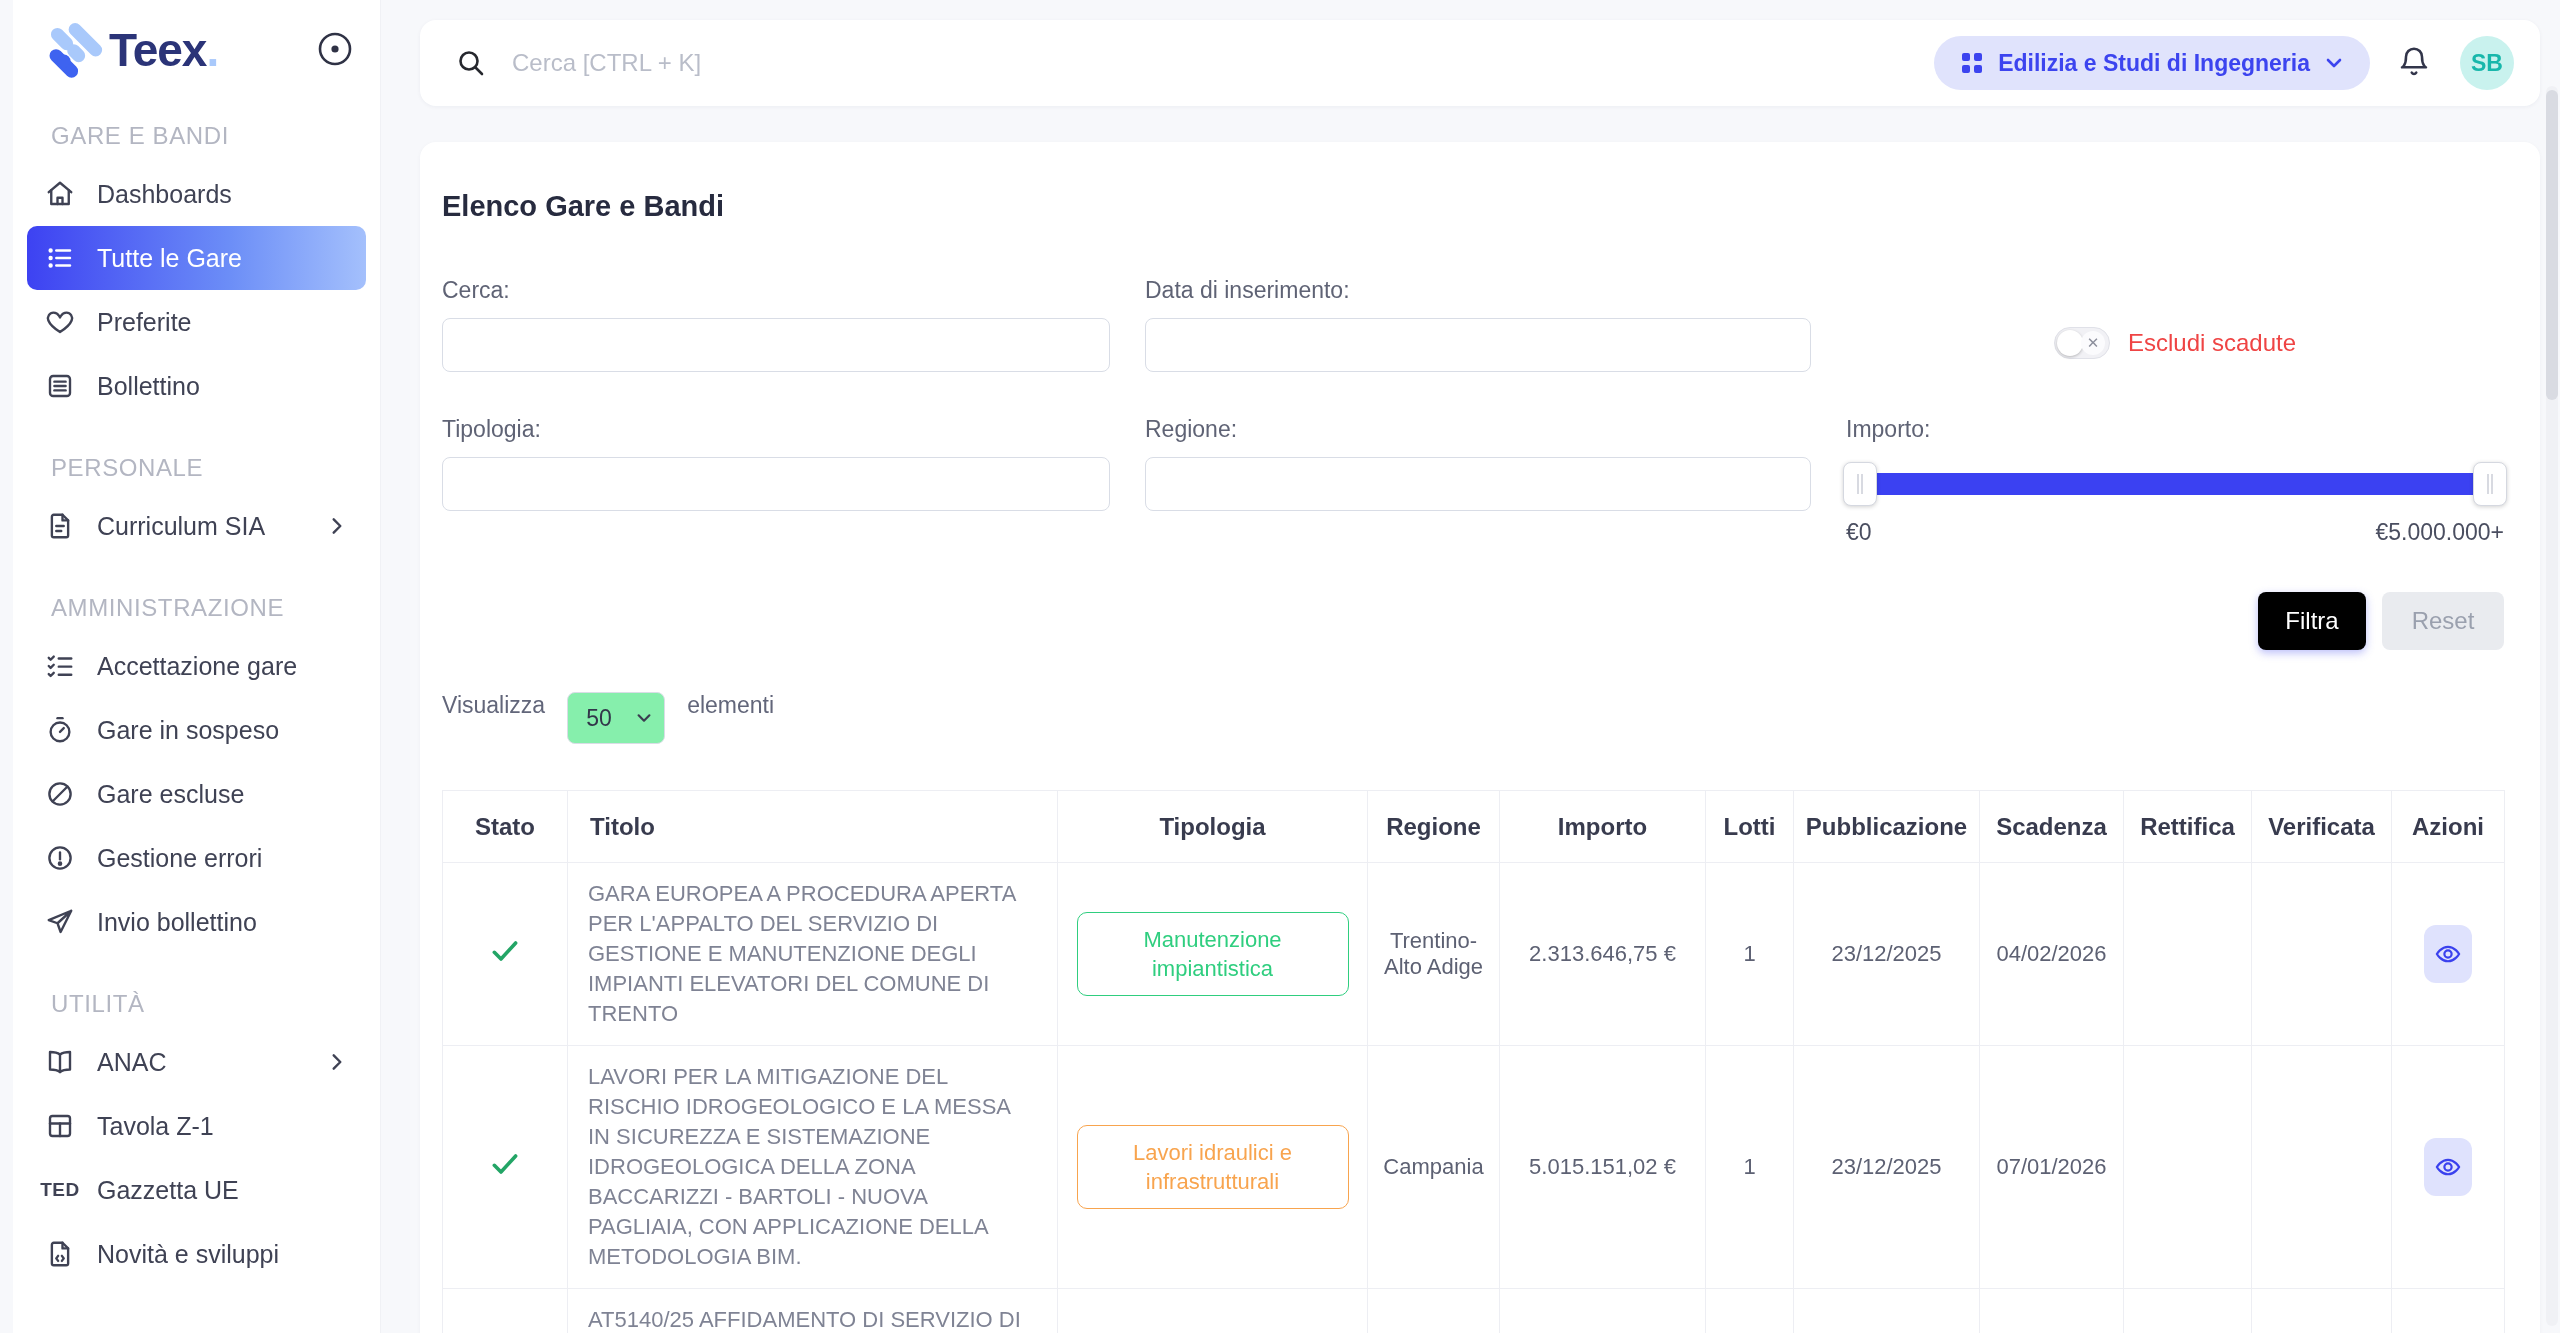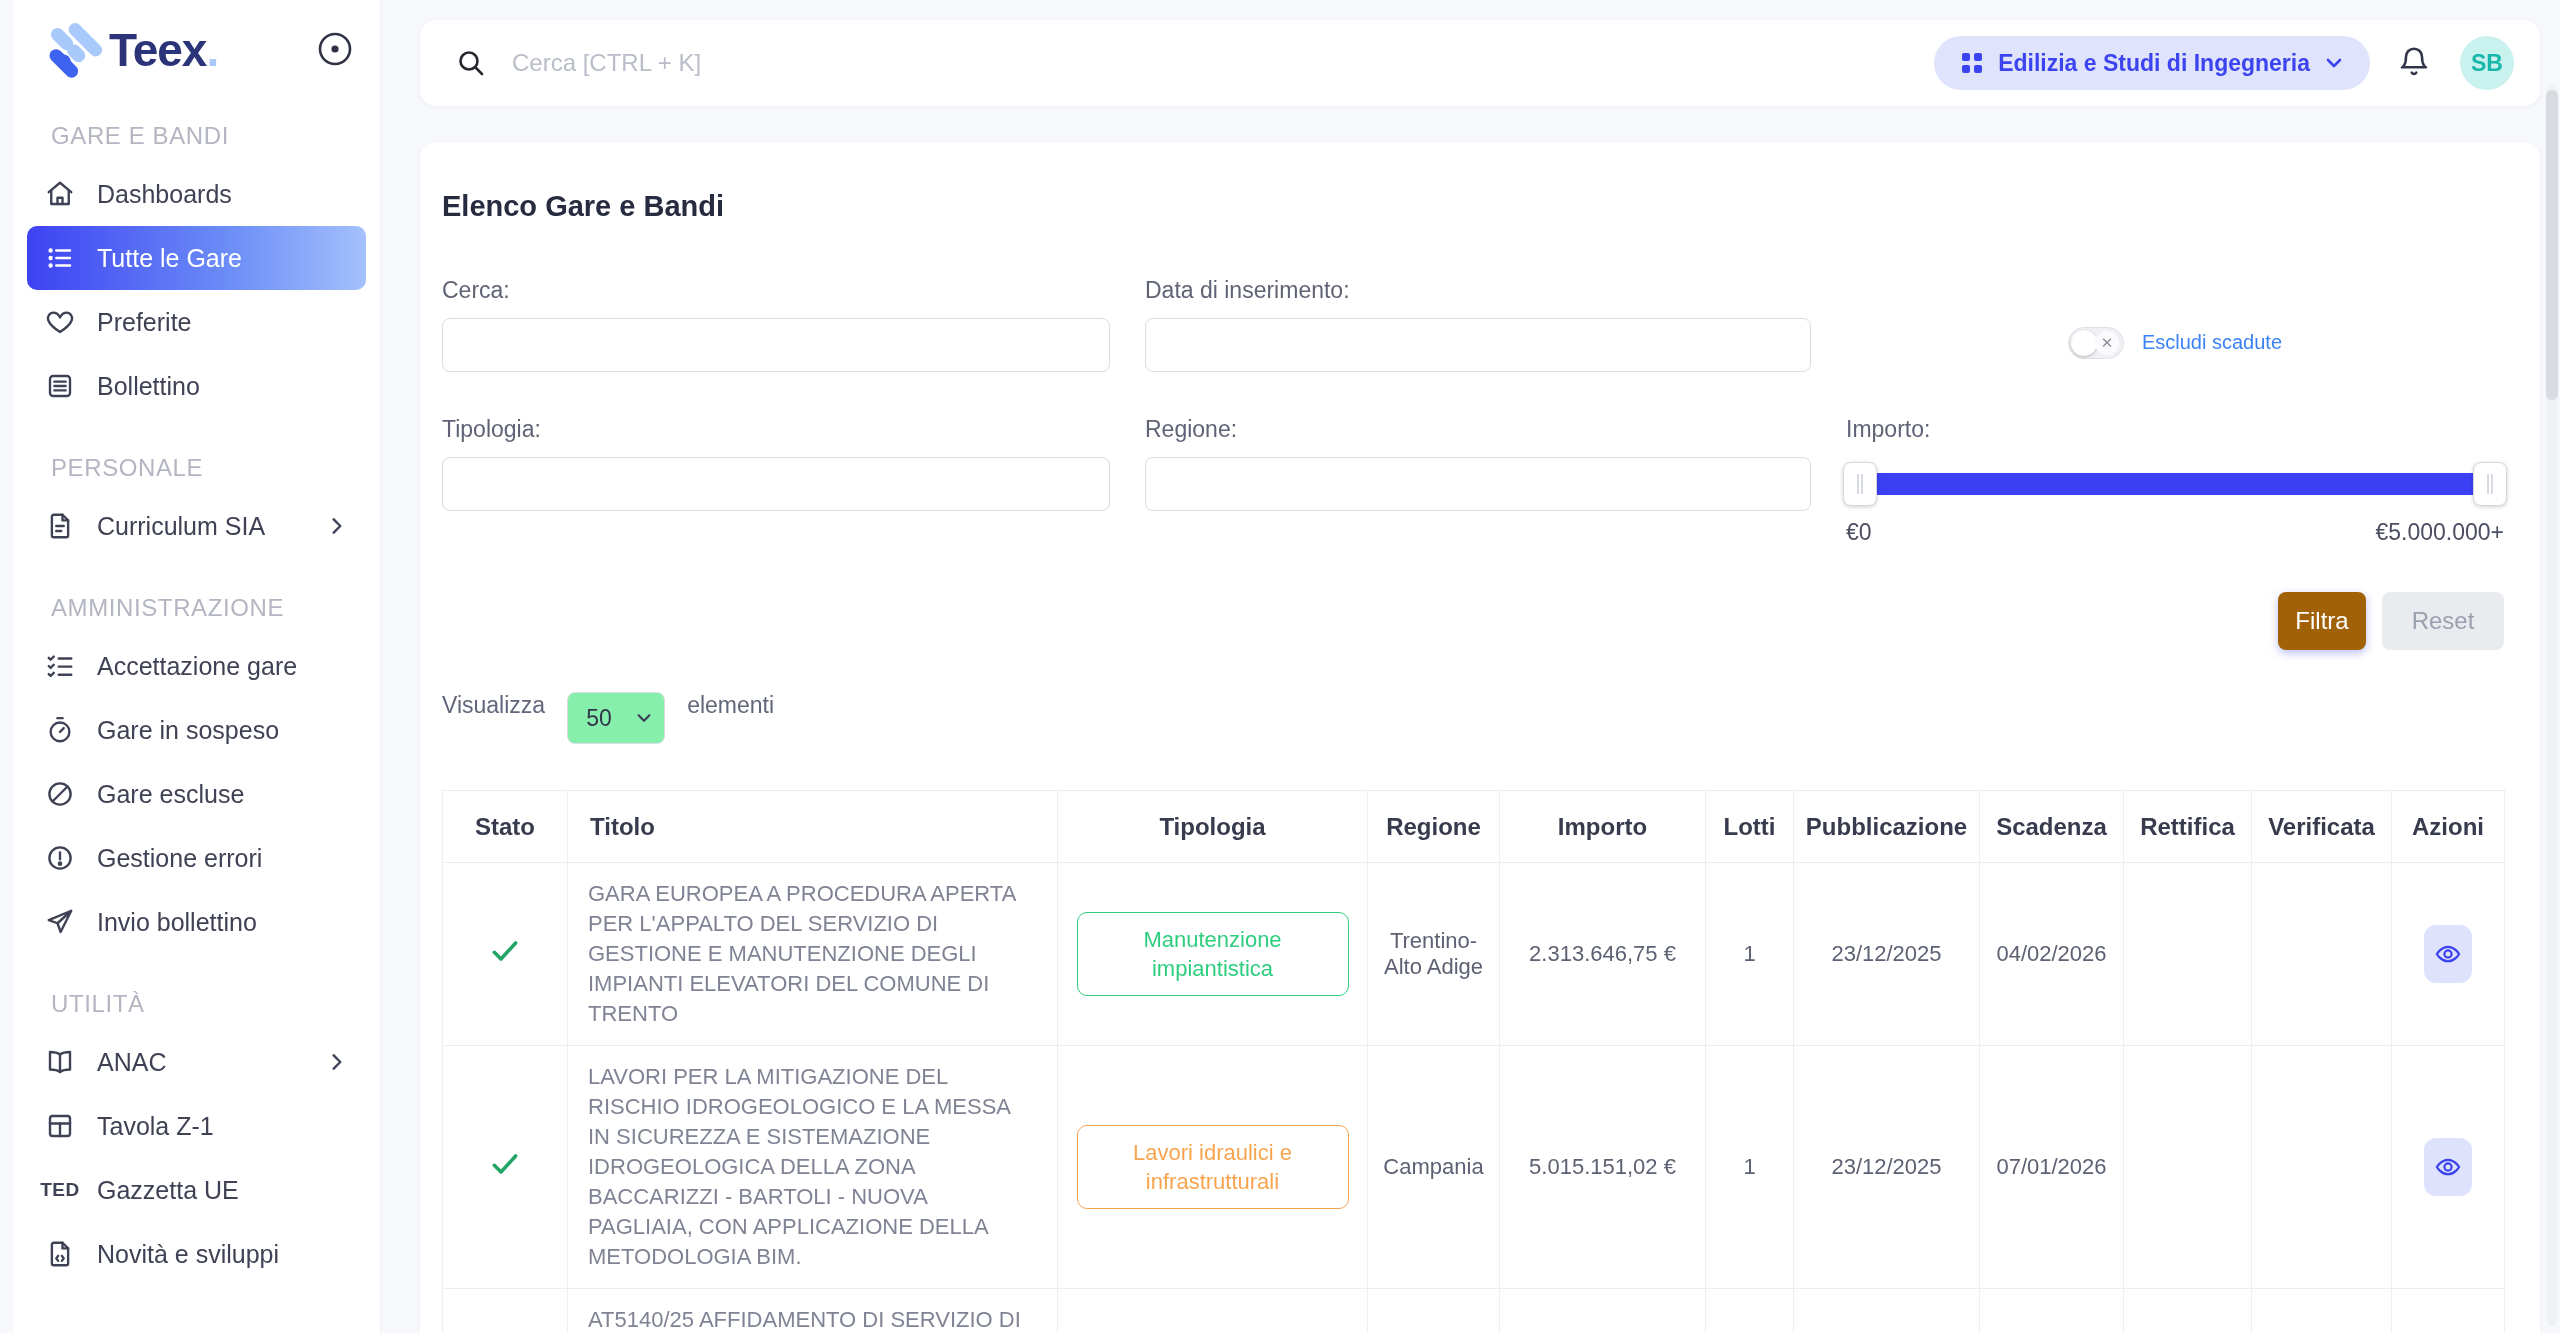--- a/index.html
+++ b/index.html
@@ -40,33 +40,33 @@
   .page-title{font-size:29px;font-weight:600;color:#272b3f;margin-bottom:54px}
 
   .filters{display:grid;grid-template-columns:668px 666px 658px;justify-content:space-between;row-gap:44px}
   .field label{display:block;font-size:23px;color:#5f6375;margin-bottom:14px}
   .field input{width:100%;height:54px;border:1.6px solid #d9dde6;border-radius:8px;font-size:23px;padding:0 16px;outline:none;color:#32364a;font-family:inherit}
   .toggle-cell{display:flex;align-items:center;justify-content:center;padding-top:36px;gap:18px}
   .toggle{position:relative;width:56px;height:32px;background:#f1f1f5;border:1px solid #e0e1e8;border-radius:16px;cursor:pointer;flex:none}
   .toggle .knob{position:absolute;left:2px;top:2px;width:26px;height:26px;border-radius:50%;background:#fff;box-shadow:0 1px 3px rgba(0,0,0,.25)}
   .toggle .xmark{position:absolute;right:4px;top:3px;width:24px;height:24px;border-radius:50%;background:#fbfbfd;color:#8c8f9c;
                  font-size:15px;display:flex;align-items:center;justify-content:center}
-  .toggle-label{font-size:20px;color:#3b82f6}
+  .toggle-label{font-size:24px;color:#ef4444}
   .slider{position:relative;height:54px;display:flex;align-items:center;margin-top:0}
   .slider-track{height:22px;width:100%;background:#3b41f2;border-radius:3px}
   .handle{position:absolute;width:34px;height:44px;background:#fff;border:1px solid #d5d8e0;border-radius:8px;
           box-shadow:0 1px 4px rgba(0,0,0,.18);top:5px;cursor:ew-resize}
   .handle::before,.handle::after{content:"";position:absolute;top:11px;bottom:11px;width:2px;background:#d8dae1}
   .handle::before{left:13px}.handle::after{right:13px}
   .handle.left{left:-3px}.handle.right{right:-3px}
   .slider-scale{display:flex;justify-content:space-between;font-size:23px;color:#4a4e60;margin-top:8px}
 
   .actions{display:flex;justify-content:flex-end;gap:16px;margin-top:46px}
   .btn{height:58px;border:none;border-radius:8px;font-size:24px;cursor:pointer;font-family:inherit}
-  .btn-filtra{width:88px;background:#a16207;color:#fff;box-shadow:0 3px 8px rgba(60,68,239,.35)}
+  .btn-filtra{width:108px;background:#000000;color:#fff;box-shadow:0 3px 8px rgba(60,68,239,.35)}
   .btn-reset{width:122px;background:#e9ebef;color:#9aa0ae}
 
   .pagesize-row{display:flex;align-items:flex-start;gap:22px;margin-top:42px;font-size:23px;color:#62667a}
   .select-wrap{position:relative}
   .select-wrap select{width:98px;height:52px;border:1.6px solid #d9dde6;border-radius:8px;font-size:23px;color:#32364a;
                       padding:0 36px 0 18px;appearance:none;-webkit-appearance:none;background:#86efac;outline:none;cursor:pointer;font-family:inherit}
   .select-wrap .sel-chev{position:absolute;right:12px;top:17px;pointer-events:none;color:#3a3d50;display:flex}
 
   
   table{margin-top:46px;width:100%;border-collapse:collapse;table-layout:fixed}

